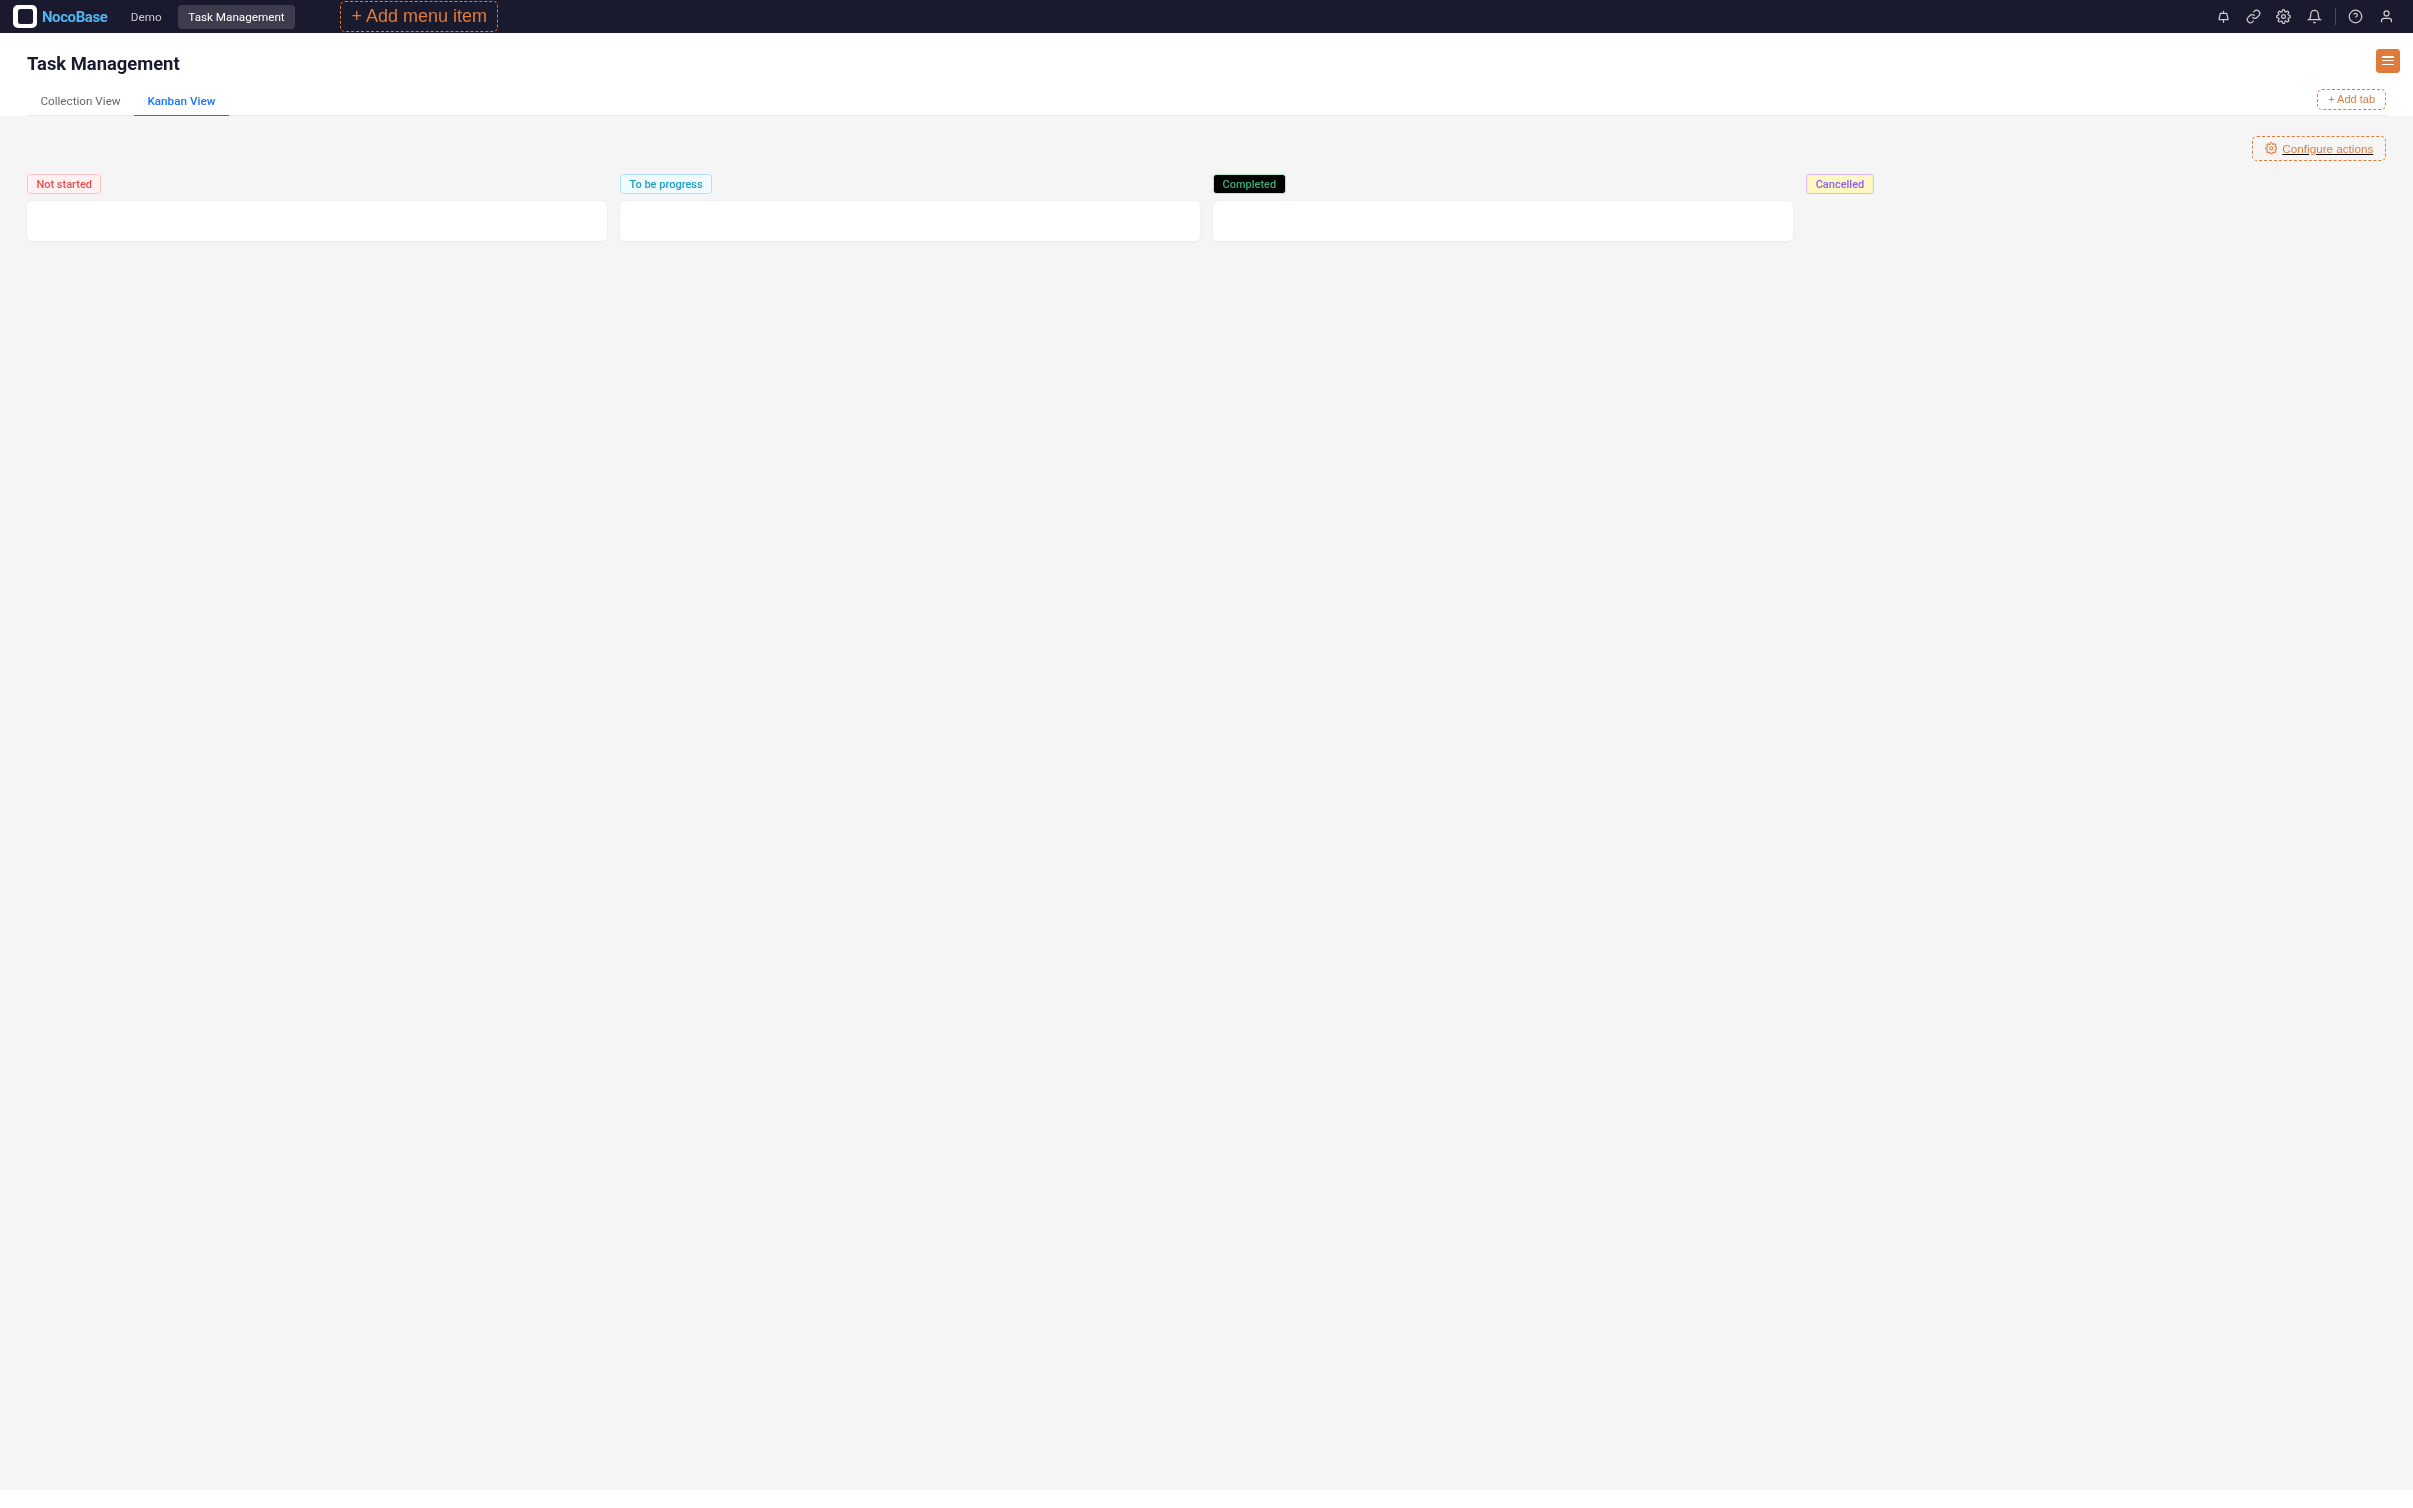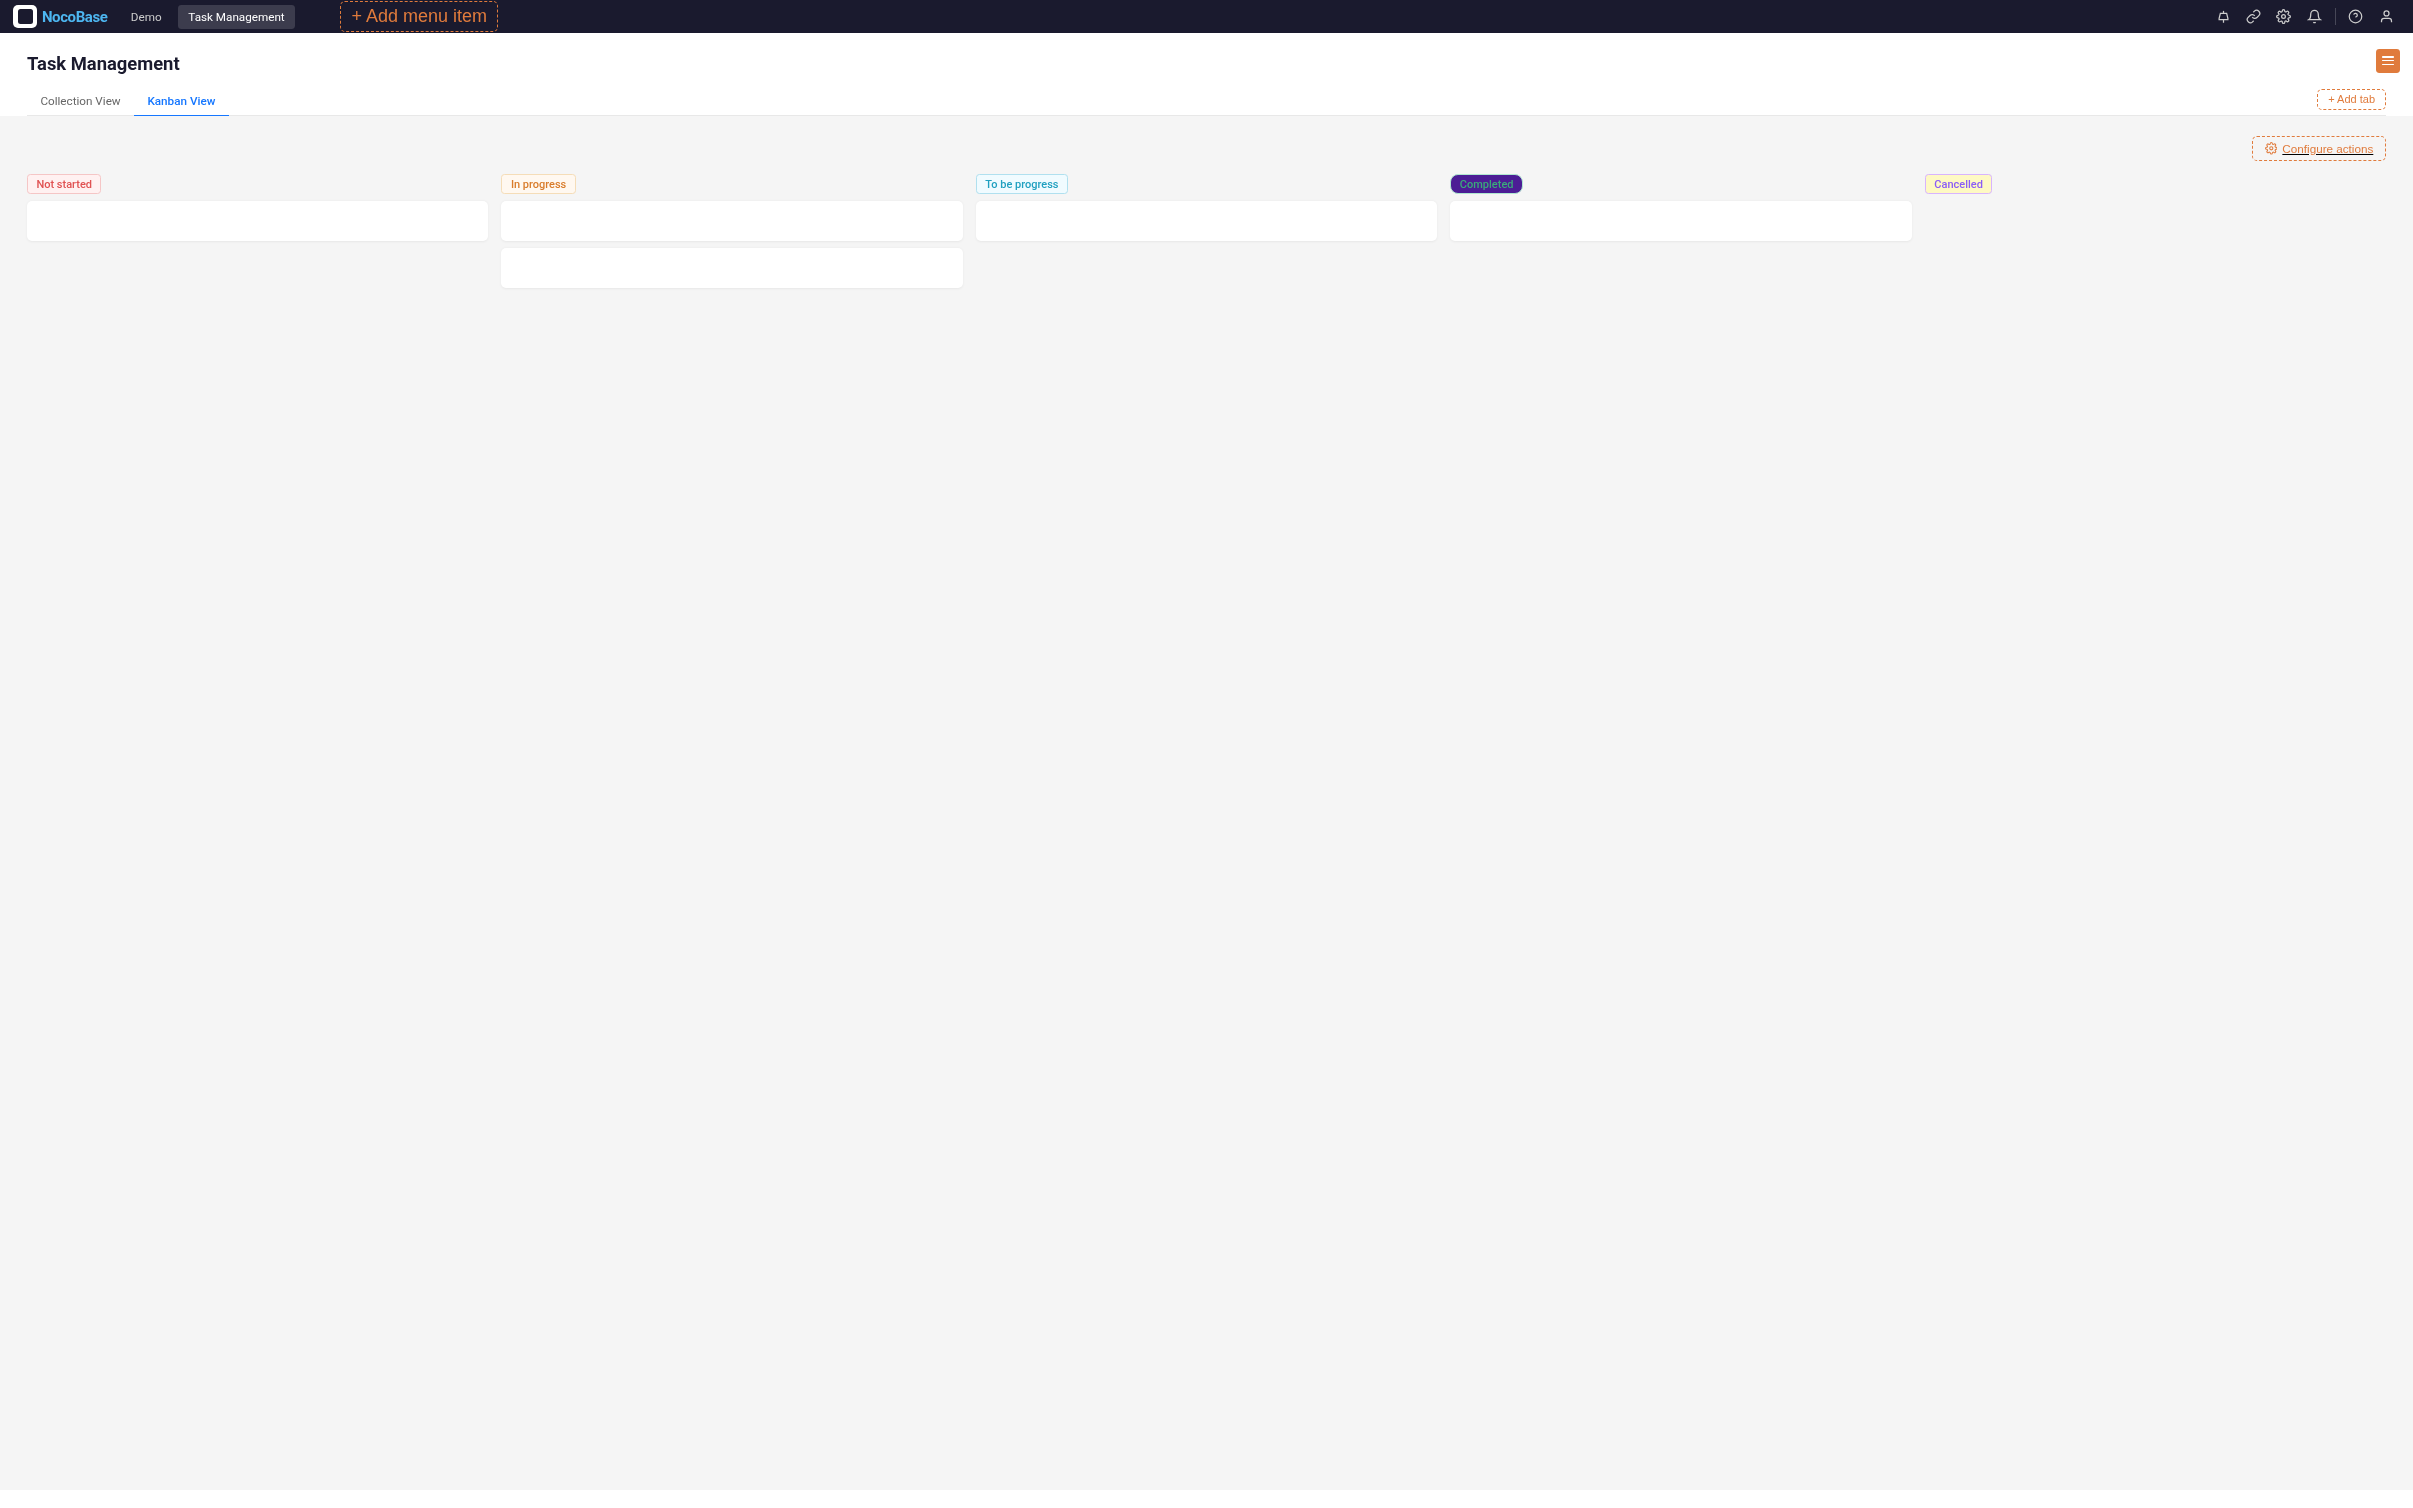--- a/index.html
+++ b/index.html
@@ -235,23 +235,22 @@
     }
 
     .badge-cyan {
       color: #20a0c0;
       background: #f0fbff;
       border-color: #b0e0ef;
     }
 
     .badge-green {
       color: #3aaa7a;
-      background: #4c1d95;
+      background: #000000;
       border-color: #b0e8d0;
-      border-radius: 8px;
     }
 
     .badge-purple {
       color: #8b5cf6;
       background: #fef9c3;
       border-color: #d8b4fe;
     }
 
     .kanban-card {
       background: white;
@@ -378,27 +377,20 @@
 
     <div class="kanban-columns">
 
       <div class="kanban-column">
         <div class="kanban-column-header">
           <span class="kanban-badge badge-red">Not started</span>
         </div>
         <div class="kanban-card"></div>
       </div>
 
-      <div class="kanban-column">
-        <div class="kanban-column-header">
-          <span class="kanban-badge badge-orange">In progress</span>
-        </div>
-        <div class="kanban-card"></div>
-        <div class="kanban-card"></div>
-      </div>
 
       <div class="kanban-column">
         <div class="kanban-column-header">
           <span class="kanban-badge badge-cyan">To be progress</span>
         </div>
         <div class="kanban-card"></div>
       </div>
 
       <div class="kanban-column">
         <div class="kanban-column-header">

